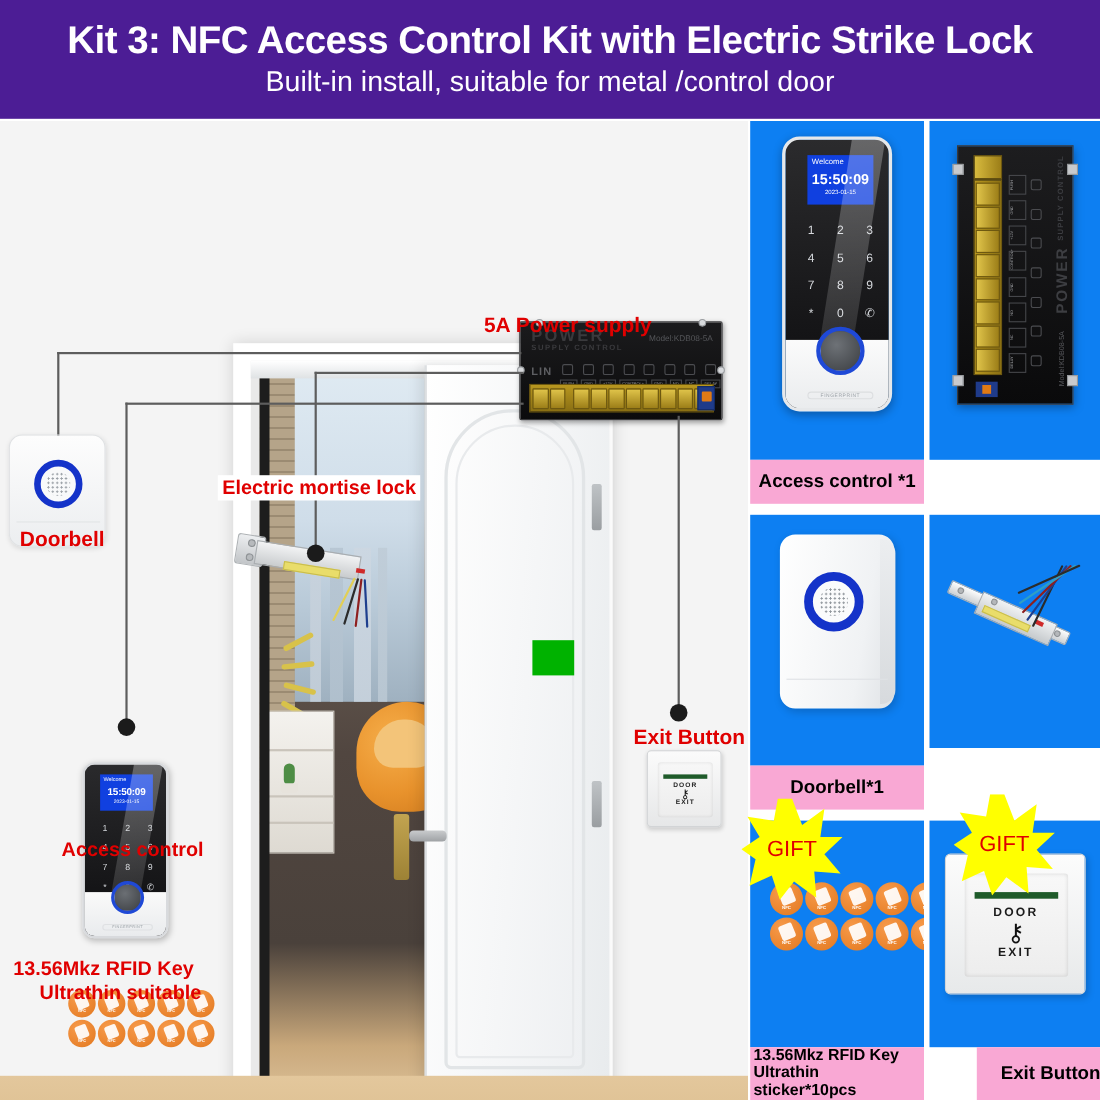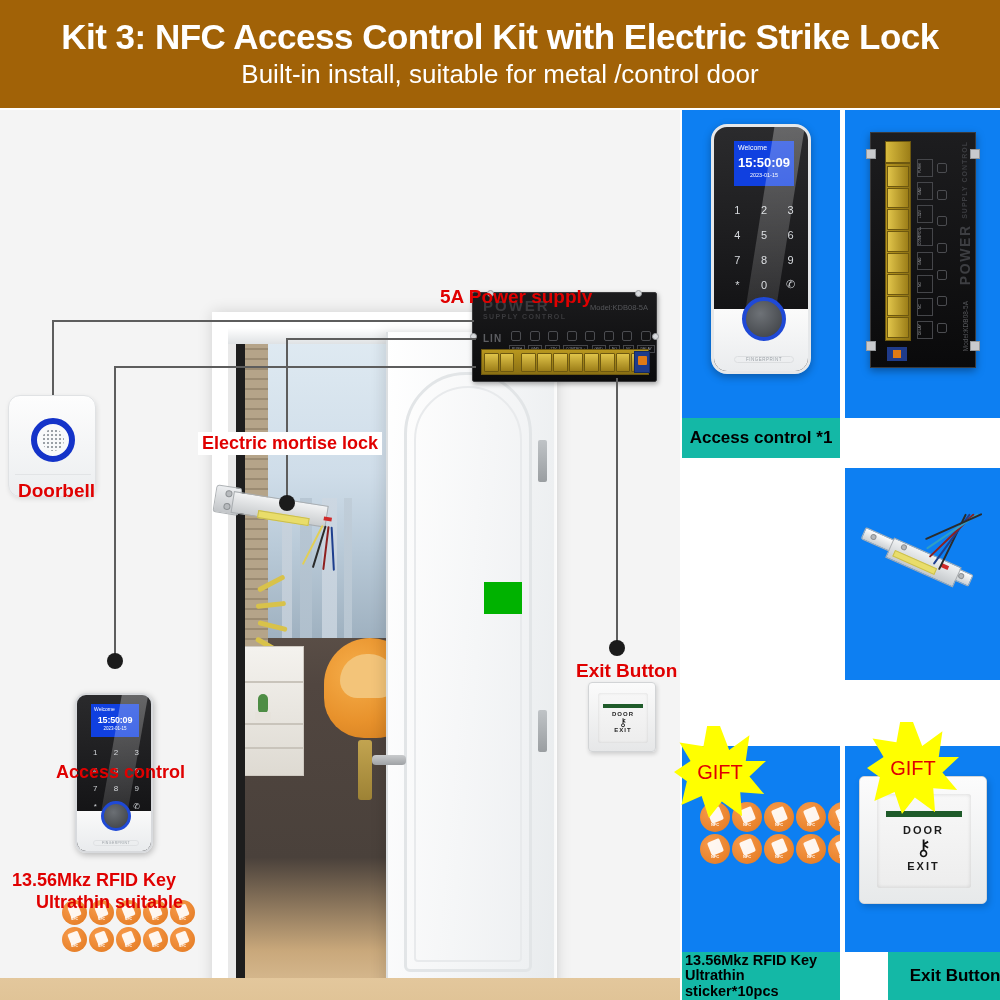--- a/index.html
+++ b/index.html
@@ -7,21 +7,21 @@
   body {
     font-family:"Liberation Sans", sans-serif;
     background:#ffffff;
     position:relative;
     overflow:hidden;
   }
 
   
   #header {
     position:absolute; left:0; top:0; width:1000px; height:108px;
-    background:#a16207;
+    background:#4c1d95;
     display:flex; flex-direction:column; align-items:center; justify-content:center;
     overflow:hidden;
   }
   #header-title {
     color:#ffffff; font-size:35px; font-weight:bold; line-height:1.05;
     letter-spacing:-0.5px; white-space:nowrap;
   }
   #header-sub {
     color:#ffffff; font-size:26px; font-weight:400; line-height:1.1;
     margin-top:4px; white-space:nowrap;
@@ -349,21 +349,21 @@
     position:absolute; left:682px; top:110px; width:318px; height:890px;
   }
   .cell { position:absolute; }
   .cell .photo {
     position:absolute; left:0; top:0; width:100%;
     background:#0d7ff2;
     overflow:hidden;
   }
   .cell .caption {
     position:absolute; left:0; width:100%;
-    background:#14b8a6; color:#000;
+    background:#f9a8d4; color:#000;
     font-size:17px; font-weight:bold;
     display:flex; align-items:center; justify-content:center;
     text-align:center; line-height:1.05;
   }
   .cell .caption.two { font-size:15.5px; flex-direction:column; }
   .cell .caption.small { font-size:14.5px; align-items:flex-start; padding-left:3px;
                          justify-content:center; text-align:left; }
 
   
   .p-acc {
@@ -844,20 +844,31 @@
         </div>
         <div class="relay"></div>
         <div class="lug" style="left:-5px; top:16px;"></div>
         <div class="lug" style="left:-5px; bottom:16px;"></div>
         <div class="lug" style="right:-5px; top:16px;"></div>
         <div class="lug" style="right:-5px; bottom:16px;"></div>
       </div>
     </div>
   </div>
 
+  <div class="cell" style="left:0; top:358px; width:158px; height:268px;">
+    <div class="photo" style="height:228px;">
+      <div class="p-bell">
+        <div class="side"></div>
+        <div class="ring"></div>
+        <div class="mesh"></div>
+        <div class="seam"></div>
+      </div>
+    </div>
+    <div class="caption" style="top:228px; height:40px;">Doorbell*1</div>
+  </div>
 
   <div class="cell" style="left:163px; top:358px; width:155px; height:268px;">
     <div class="photo" style="height:212px;">
       <div class="p-lock">
         <div class="plate"></div>
         <div class="body"></div>
         <div class="ylabel"></div>
         <div class="red"></div>
         <div class="hole" style="left:8px; top:7px;"></div>
         <div class="hole" style="left:104px; top:7px;"></div>

